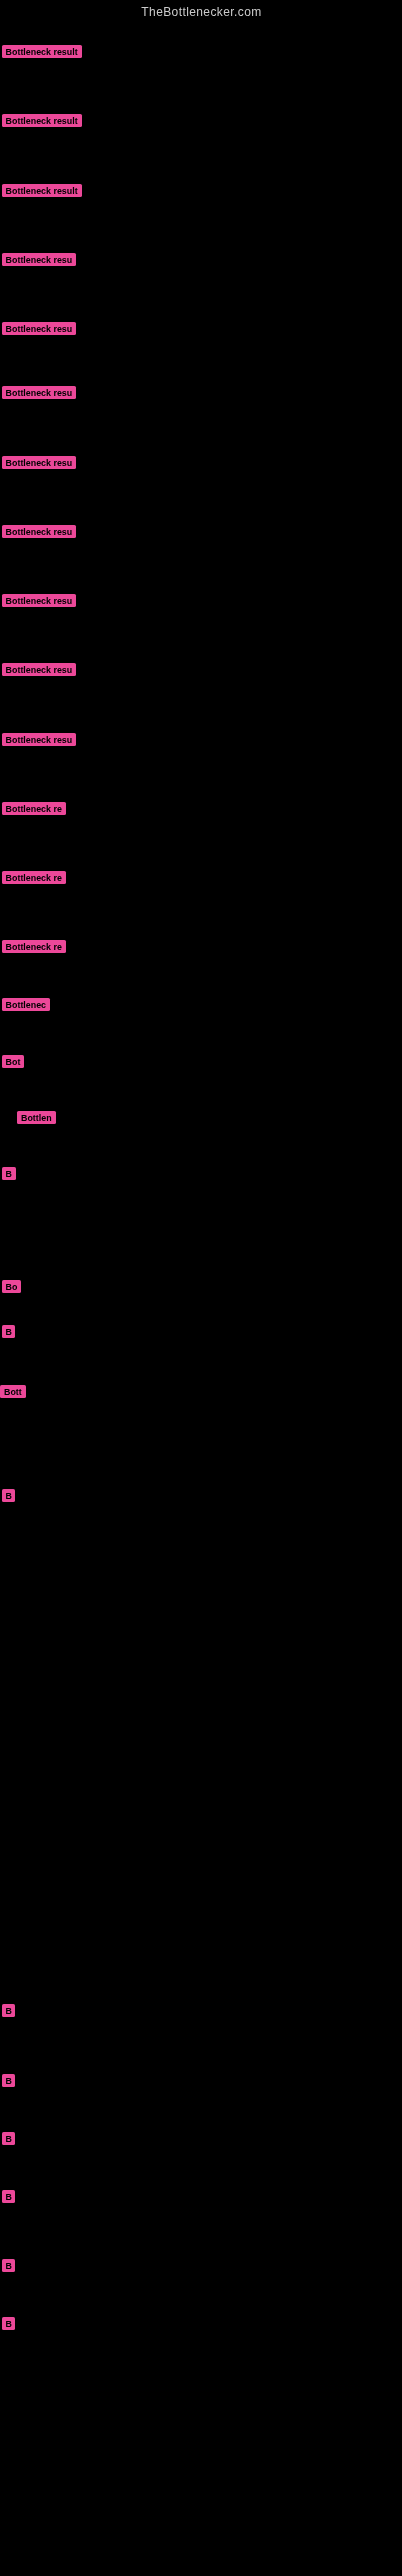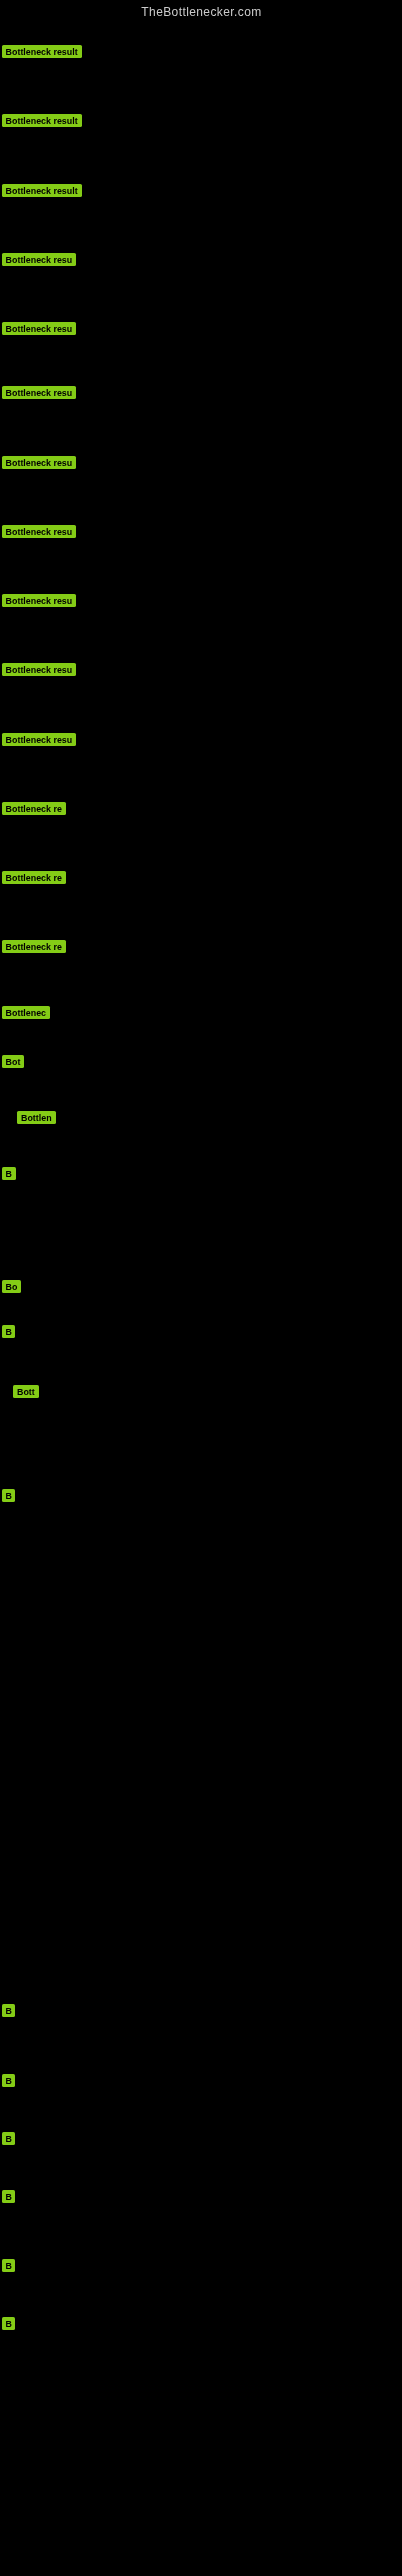--- a/index.html
+++ b/index.html
@@ -12,21 +12,21 @@
     }
     .site-title {
       color: #ccc;
       font-size: 12px;
       text-align: center;
       padding: 4.8px 0 3.2px 0;
       letter-spacing: 0.4px;
     }
     .badge {
       display: inline-block;
-      background: #84cc16;
+      background: #ec4899;
       color: #000;
       font-size: 8.9px;
       font-weight: bold;
       padding: 1.6px 4px;
       border-radius: 1.6px;
       white-space: nowrap;
       overflow: hidden;
     }
     .row {
       position: absolute;
@@ -46,27 +46,27 @@
     <div class="row" style="top: 322px; left: 1.6px;"><span class="badge" style="max-width: 103px;">Bottleneck resu</span></div>
     <div class="row" style="top: 386px; left: 1.6px;"><span class="badge" style="max-width: 100px;">Bottleneck resu</span></div>
     <div class="row" style="top: 456px; left: 1.6px;"><span class="badge" style="max-width: 98px;">Bottleneck resu</span></div>
     <div class="row" style="top: 525px; left: 1.6px;"><span class="badge" style="max-width: 97px;">Bottleneck resu</span></div>
     <div class="row" style="top: 594px; left: 1.6px;"><span class="badge" style="max-width: 95px;">Bottleneck resu</span></div>
     <div class="row" style="top: 663px; left: 1.6px;"><span class="badge" style="max-width: 93px;">Bottleneck resu</span></div>
     <div class="row" style="top: 733px; left: 1.6px;"><span class="badge" style="max-width: 92px;">Bottleneck resu</span></div>
     <div class="row" style="top: 802px; left: 1.6px;"><span class="badge" style="max-width: 84px;">Bottleneck re</span></div>
     <div class="row" style="top: 871px; left: 1.6px;"><span class="badge" style="max-width: 82px;">Bottleneck re</span></div>
     <div class="row" style="top: 940px; left: 1.6px;"><span class="badge" style="max-width: 81px;">Bottleneck re</span></div>
-    <div class="row" style="top: 998px; left: 1.6px; margin-top: 8px;"><span class="badge" style="max-width: 64px;">Bottlenec</span></div>
+    <div class="row" style="top: 998px; left: 1.6px;"><span class="badge" style="max-width: 64px;">Bottlenec</span></div>
     <div class="row" style="top: 1055px; left: 1.6px;"><span class="badge" style="max-width: 29px; text-align: right;">Bot</span></div>
     <div class="row" style="top: 1111px; left: 17px;"><span class="badge" style="max-width: 50px;">Bottlen</span></div>
     <div class="row" style="top: 1167px; left: 1.6px;"><span class="badge" style="max-width: 14.5px;">B</span></div>
     <div class="row" style="top: 1280px; left: 1.6px;"><span class="badge" style="max-width: 19.3px;">Bo</span></div>
     <div class="row" style="top: 1325px; left: 1.6px;"><span class="badge" style="max-width: 13px;">B</span></div>
-    <div class="row" style="top: 1385px; left: 13px;"><span class="badge" style="max-width: 32px;">Bott</span></div>
+    <div class="row" style="top: 1385px; left: 0;"><span class="badge" style="max-width: 32px;">Bott</span></div>
     <div class="row" style="top: 1489px; left: 1.6px;"><span class="badge" style="max-width: 13px;">B</span></div>
     <div class="row" style="top: 2004px; left: 1.6px;"><span class="badge" style="max-width: 13px;">B</span></div>
     <div class="row" style="top: 2074px; left: 1.6px;"><span class="badge" style="max-width: 13px;">B</span></div>
     <div class="row" style="top: 2132px; left: 1.6px;"><span class="badge" style="max-width: 13px;">B</span></div>
     <div class="row" style="top: 2190px; left: 1.6px;"><span class="badge" style="max-width: 13px;">B</span></div>
     <div class="row" style="top: 2259px; left: 1.6px;"><span class="badge" style="max-width: 13px;">B</span></div>
     <div class="row" style="top: 2317px; left: 1.6px;"><span class="badge" style="max-width: 13px;">B</span></div>
   </div>
 
 

